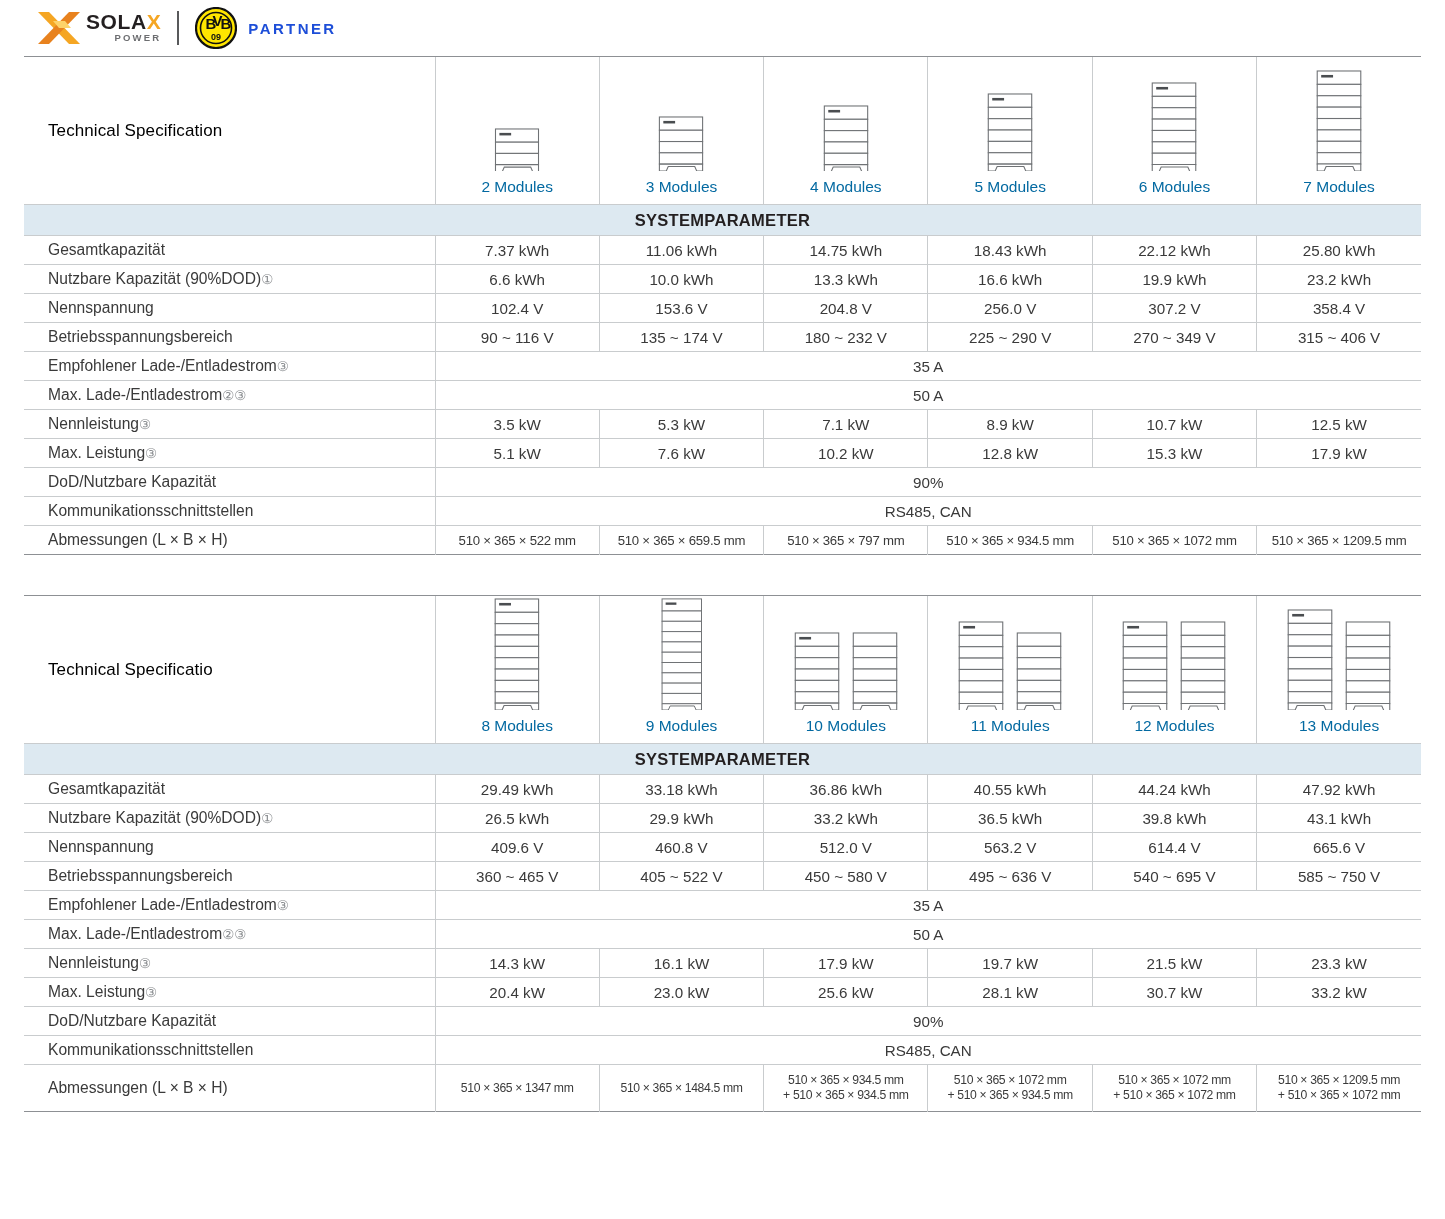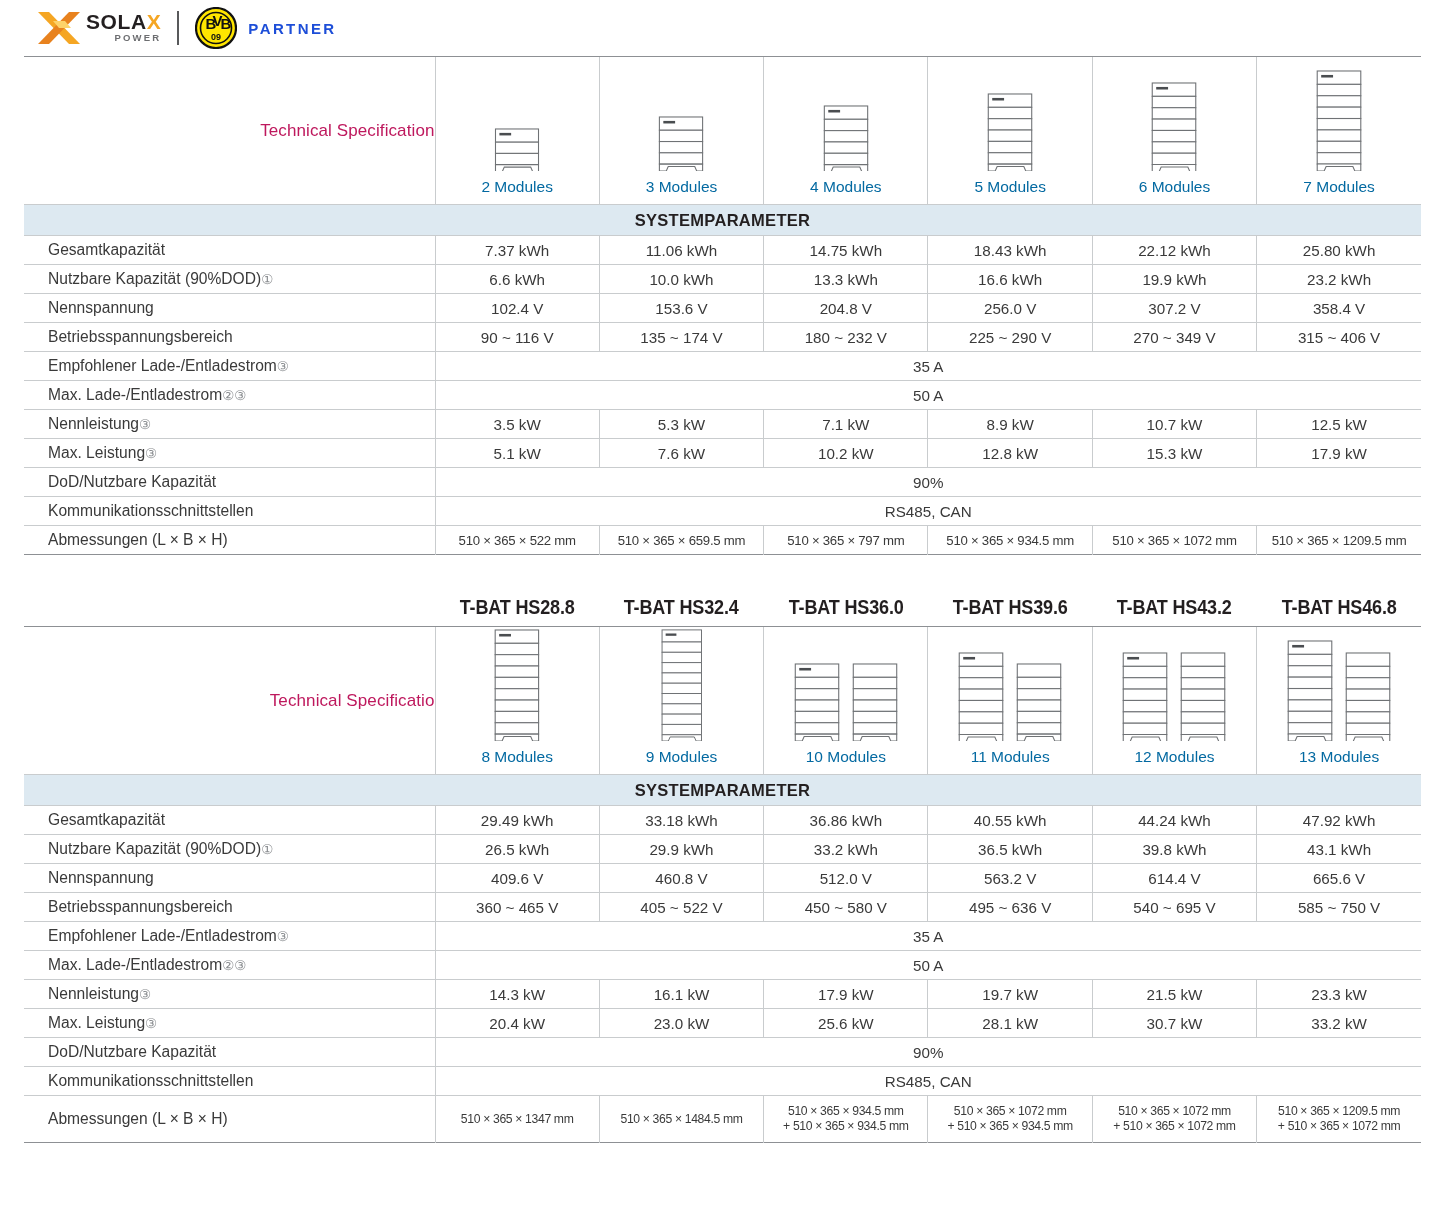--- a/index.html
+++ b/index.html
@@ -59,23 +59,23 @@
   }
   .modelrow th.lblcell { transform: none; }
 
   
   .picrow td {
     border-top: 1.6px solid #8d9094;
     border-left: 1px solid #c9ccce;
     height: 148px; text-align: center; vertical-align: bottom;
   }
   .picrow td.lblcell {
-    border-left: none; text-align: right; vertical-align: middle;
+    border-left: none; text-align: left; vertical-align: middle;
     padding-left: 24px;
-    font-size: 17px; color: #be185d; letter-spacing: 0.1px;
+    font-size: 17px; color: #000000; letter-spacing: 0.1px;
   }
   .towers { display: flex; align-items: flex-end; justify-content: center; gap: 12px; height: 112px; }
   .modlabel { font-size: 15.5px; color: #0369a1; padding: 7px 0 8px; }
 
   
   .banner td {
     background: #dde9f1;
     text-align: center; height: 31px;
     font-family: "Liberation Sans Narrow", "Liberation Sans", sans-serif;
     font-size: 16.5px; font-weight: bold; color: #231f20;
@@ -331,29 +331,20 @@
         <colgroup>
           <col class="lbl">
           <col class="dat">
           <col class="dat">
           <col class="dat">
           <col class="dat">
           <col class="dat">
           <col class="dat">
         </colgroup>
         <tbody>
-          <tr class="modelrow">
-            <th class="lblcell"></th>
-            <th>T-BAT HS28.8</th>
-            <th>T-BAT HS32.4</th>
-            <th>T-BAT HS36.0</th>
-            <th>T-BAT HS39.6</th>
-            <th>T-BAT HS43.2</th>
-            <th>T-BAT HS46.8</th>
-          </tr>
           <tr class="picrow">
             <td class="lblcell">Technical Specificatio</td>
             <td class="sep">
               <div class="towers">
                 <svg width="45.79555555555555" height="112" viewBox="0 0 46 113.5">
                   <rect x="1" y="1" width="44" height="13.5" fill="#fff" stroke="#6f7275" stroke-width="1.1"></rect>
                   <rect x="5" y="5" width="12" height="2.6" fill="#4a4d50"></rect>
                   <rect x="1" y="14.5" width="44" height="11.5" fill="#fff" stroke="#6f7275" stroke-width="1.1"></rect>
                   <rect x="1" y="26" width="44" height="11.5" fill="#fff" stroke="#6f7275" stroke-width="1.1"></rect>
                   <rect x="1" y="37.5" width="44" height="11.5" fill="#fff" stroke="#6f7275" stroke-width="1.1"></rect>

